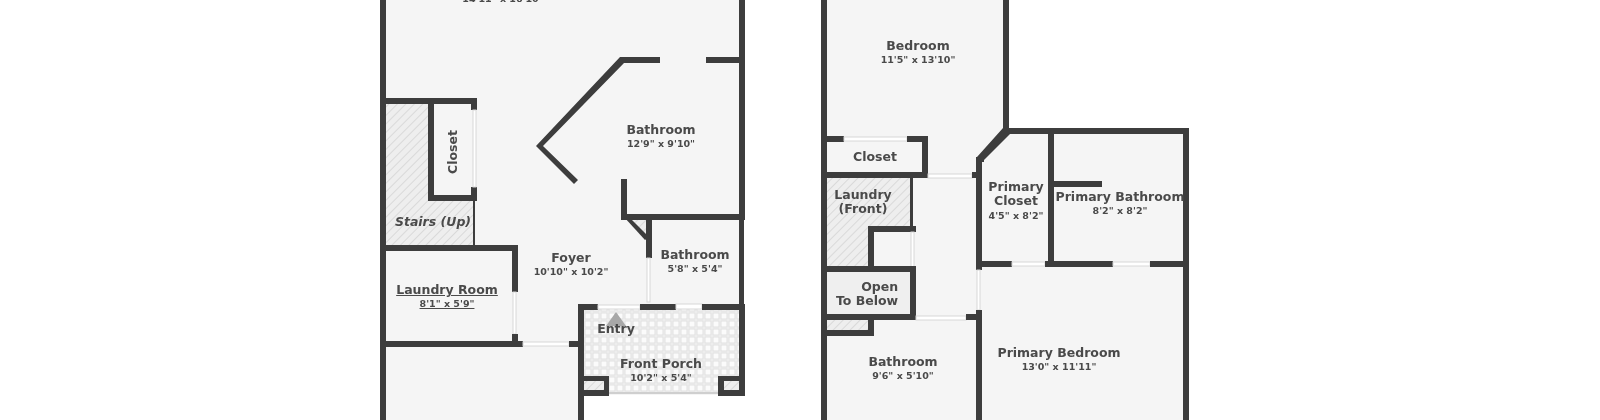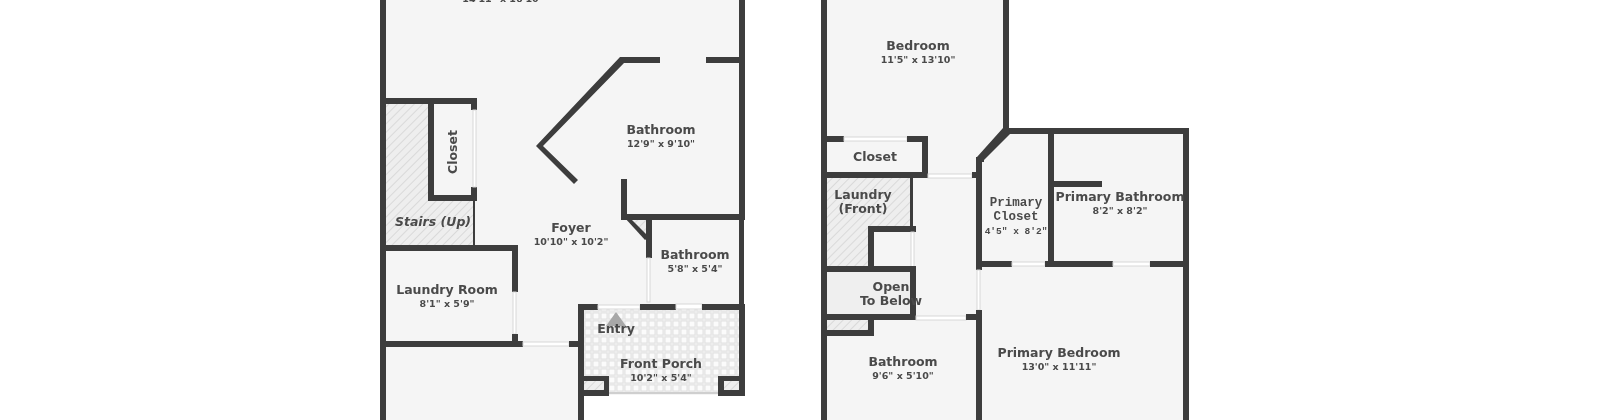--- a/index.html
+++ b/index.html
@@ -138,29 +138,29 @@
 <div class="lbl" style="left:661px; top:123px;">
   <span class="name">Bathroom</span>
   <span class="dim">12'9" x 9'10"</span>
 </div>
 <div class="lbl vert" style="left:453px; top:152px;">
   <span class="name">Closet</span>
 </div>
 <div class="lbl" style="left:433px; top:215px;font-style:italic;">
   <span class="name">Stairs (Up)</span>
 </div>
-<div class="lbl" style="left:571px; top:221px;text-align:center;">
+<div class="lbl" style="left:571px; top:251px;text-align:center;">
   <span class="name">Foyer</span>
   <span class="dim">10'10" x 10'2"</span>
 </div>
 <div class="lbl" style="left:695px; top:248px;">
   <span class="name">Bathroom</span>
   <span class="dim">5'8" x 5'4"</span>
 </div>
-<div class="lbl" style="left:447px; top:283px;">
+<div class="lbl" style="left:447px; top:283px;text-decoration:underline;">
   <span class="name">Laundry Room</span>
   <span class="dim">8'1" x 5'9"</span>
 </div>
 <div class="lbl" style="left:616px; top:322px;">
   <span class="name">Entry</span>
 </div>
 <div class="lbl" style="left:661px; top:357px;">
   <span class="name">Front Porch</span>
   <span class="dim">10'2" x 5'4"</span>
 </div>
@@ -169,25 +169,25 @@
   <span class="name">Bedroom</span>
   <span class="dim">11'5" x 13'10"</span>
 </div>
 <div class="lbl" style="left:875px; top:150px;">
   <span class="name">Closet</span>
 </div>
 <div class="lbl" style="left:863px; top:188px;">
   <span class="name">Laundry</span>
   <span class="name">(Front)</span>
 </div>
-<div class="lbl" style="left:891px; top:280px;">
+<div class="lbl" style="left:867px; top:280px;text-align:right;">
   <span class="name">Open</span>
   <span class="name">To Below</span>
 </div>
-<div class="lbl" style="left:1016px; top:196px;font-family:Liberation Mono, monospace;">
+<div class="lbl" style="left:1016px; top:180px;">
   <span class="name">Primary</span>
   <span class="name">Closet</span>
   <span class="dim">4'5" x 8'2"</span>
 </div>
 <div class="lbl" style="left:1120px; top:190px;">
   <span class="name">Primary Bathroom</span>
   <span class="dim">8'2" x 8'2"</span>
 </div>
 <div class="lbl" style="left:903px; top:355px;">
   <span class="name">Bathroom</span>

